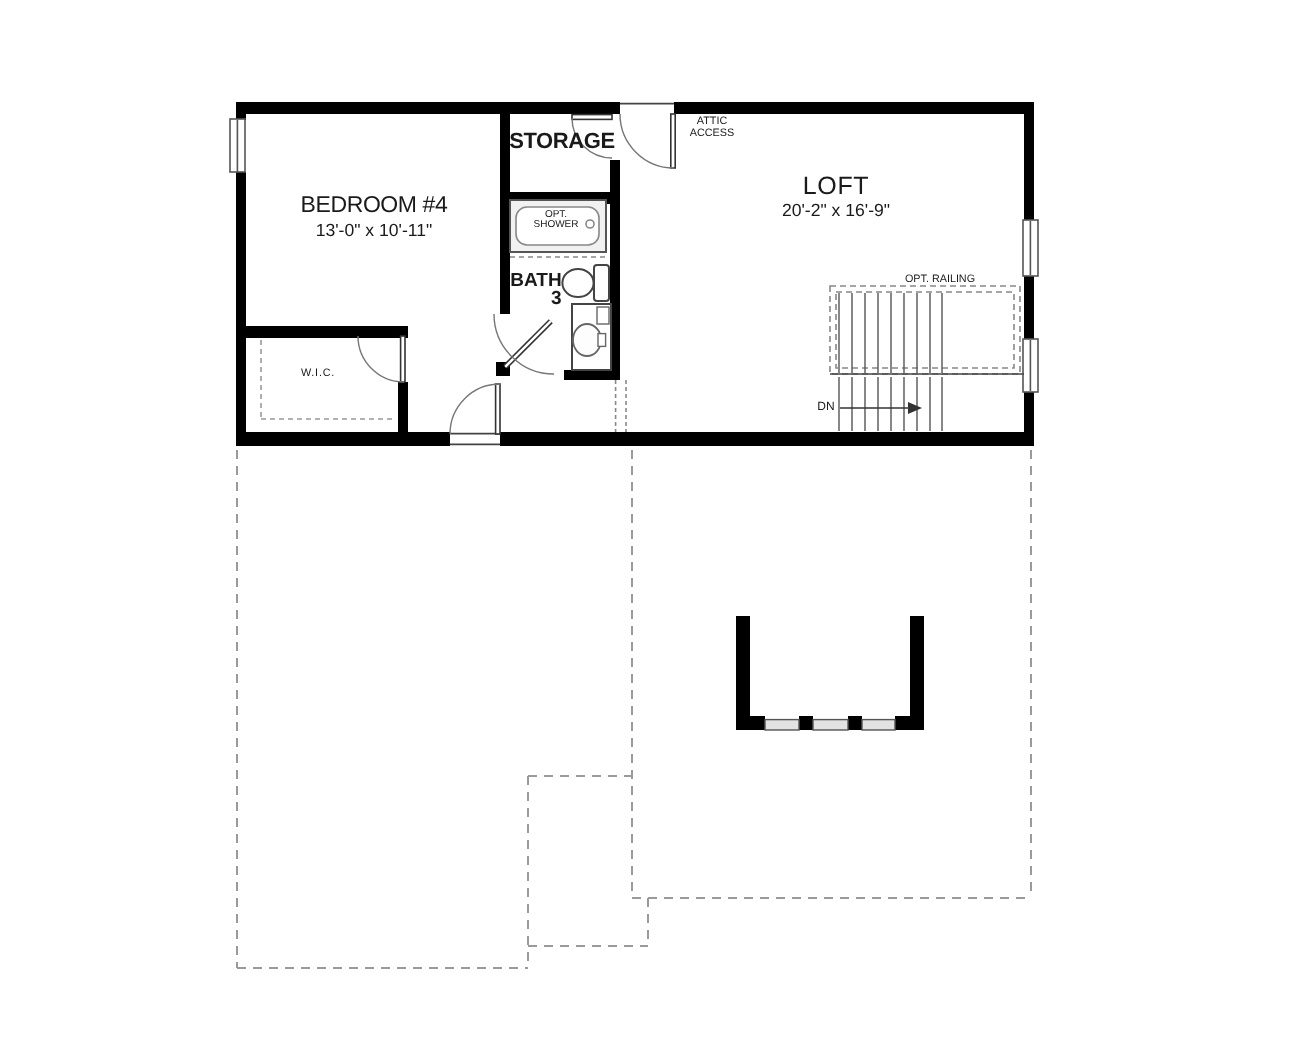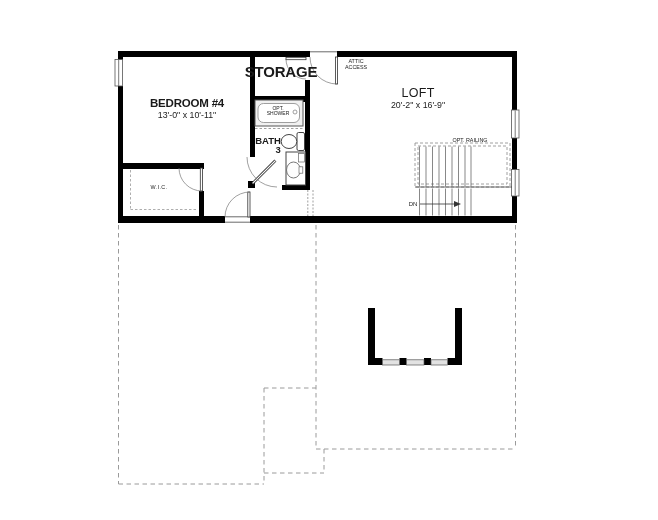--- a/index.html
+++ b/index.html
@@ -6,23 +6,23 @@
   #plan-wrap{
     position:relative;width:658px;height:520px;background:#ffffff;
     font-family:"Liberation Sans",sans-serif;overflow:hidden;
   }
   #plan-svg{position:absolute;left:0;top:0;}
   .lbl{
     position:absolute;transform:translate(-50%,-50%);
     white-space:nowrap;text-align:center;color:#1a1a1a;
     font-family:"Liberation Sans",sans-serif;
   }
-  #lbl-bedroom4{left:187px;top:103px;font-weight:bold;font-size:11.5px;letter-spacing:-0.2px;}
+  #lbl-bedroom4{left:187px;top:103px;font-weight:normal;font-size:11.5px;letter-spacing:-0.2px;}
   #lbl-bedroom4-dims{left:187px;top:114.5px;font-size:8.8px;}
-  #lbl-storage{left:281px;top:71px;font-weight:bold;font-size:15px;letter-spacing:-0.2px;}
+  #lbl-storage{left:281px;top:71px;font-weight:bold;font-size:11px;letter-spacing:-0.2px;}
   #lbl-attic{left:356px;top:64px;font-size:5.4px;line-height:6px;}
   #lbl-loft{left:418px;top:93px;font-weight:normal;font-size:12.5px;letter-spacing:0.3px;}
   #lbl-loft-dims{left:418px;top:104.5px;font-size:8.8px;}
   #lbl-optshower{left:278px;top:111px;font-size:5px;line-height:5.4px;}
   #lbl-bath{left:268px;top:145px;font-weight:bold;font-size:9.5px;line-height:9px;text-align:right;}
   #lbl-wic{left:159px;top:187px;font-size:5.4px;letter-spacing:0.4px;}
   #lbl-optrailing{left:470px;top:139.5px;font-size:5.4px;}
   #lbl-dn{left:413px;top:203.5px;font-size:6px;}
 </style>
 </head>

